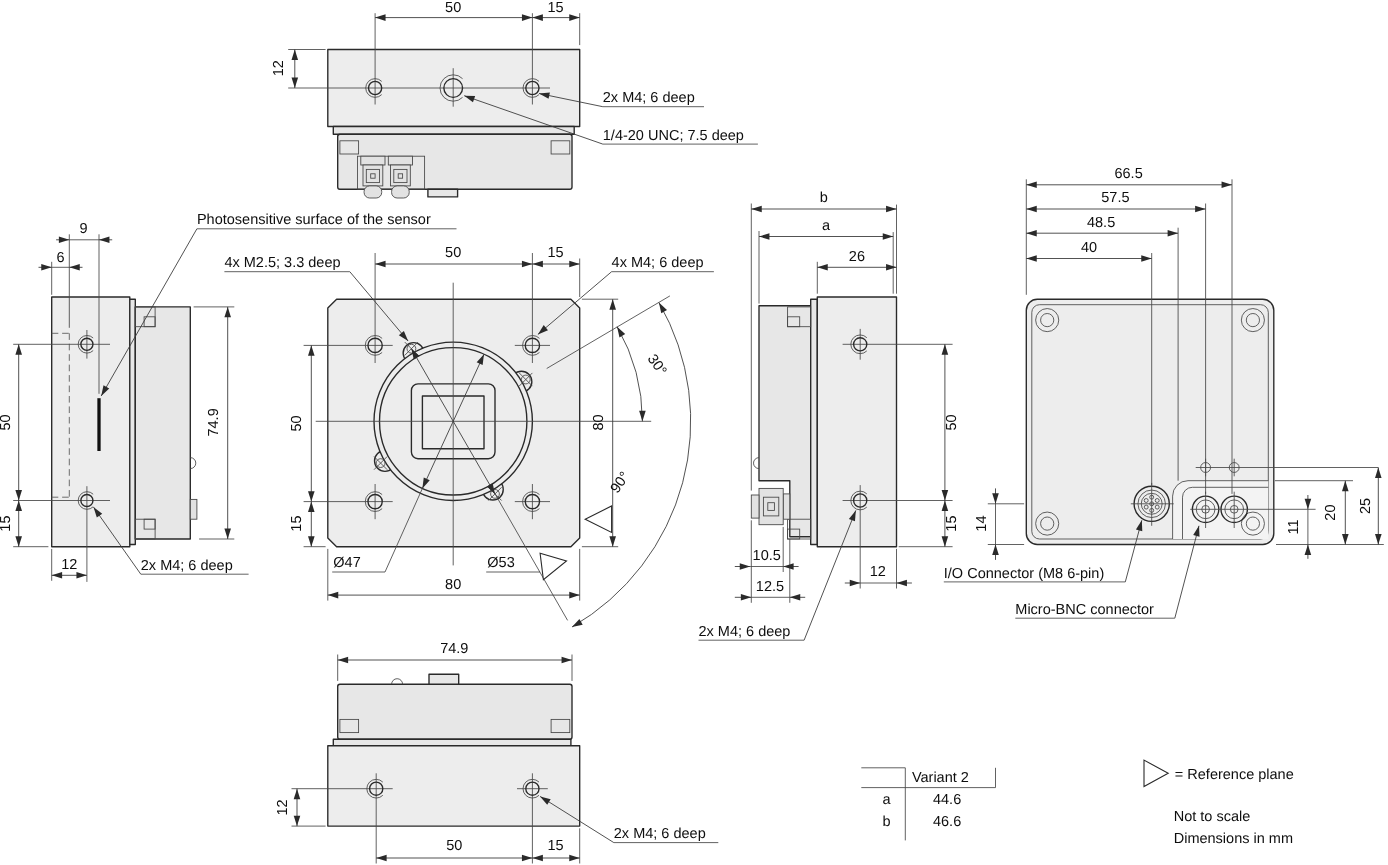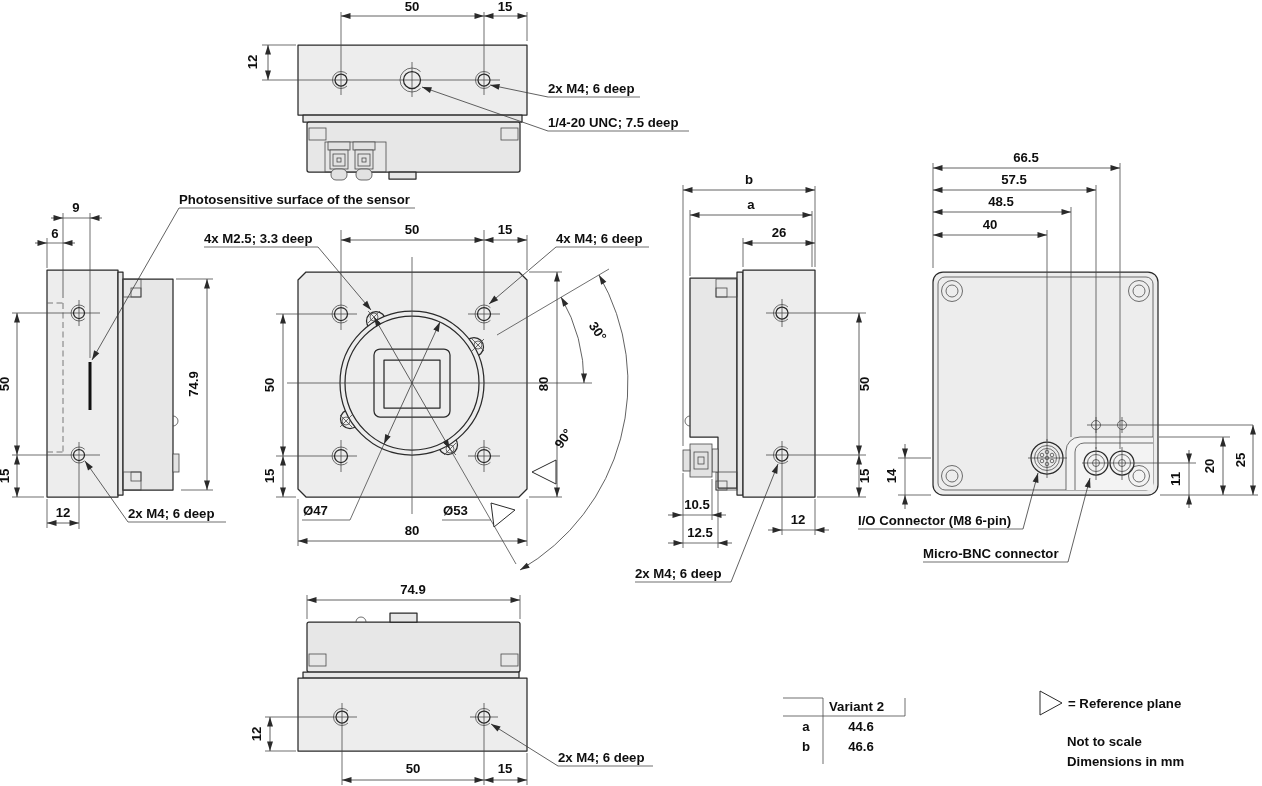--- a/index.html
+++ b/index.html
@@ -1,16 +1,16 @@
 <!DOCTYPE html>
 <html><head>
 <meta charset="utf-8">
 <style>
   html,body{margin:0;padding:0;background:#fff;}
-  #canvas{width:1028px;height:786px;background:#ffffff;position:relative;font-family:"Liberation Sans",sans-serif;font-weight:bold;}
+  #canvas{width:1028px;height:786px;background:#ffffff;position:relative;font-family:"Liberation Sans",sans-serif;}
   svg text{font-family:"Liberation Sans",sans-serif;font-size:13.2px;fill:#0e0e0e;}
   .ln{fill:none;stroke:#2a2a2a;stroke-width:1.25;stroke-linejoin:round;}
   .f1{fill:#ededed;stroke:#2a2a2a;stroke-width:1.25;stroke-linejoin:round;}
   .f2{fill:#e7e7e7;stroke:#2a2a2a;stroke-width:1.25;stroke-linejoin:round;}
   .f3{fill:#f3f3f3;stroke:none;}
   .d1{fill:#e2e2e2;stroke:#474747;stroke-width:0.8;}
   .tn{fill:none;stroke:#474747;stroke-width:0.78;}
   .dm{fill:none;stroke:#3a3a3a;stroke-width:0.8;marker-start:url(#arr);marker-end:url(#arr);}
   .ae{fill:none;stroke:#3a3a3a;stroke-width:0.8;marker-end:url(#arr);}
   .hd{fill:none;stroke:#5a5a5a;stroke-width:0.8;stroke-dasharray:6 3.5;}

